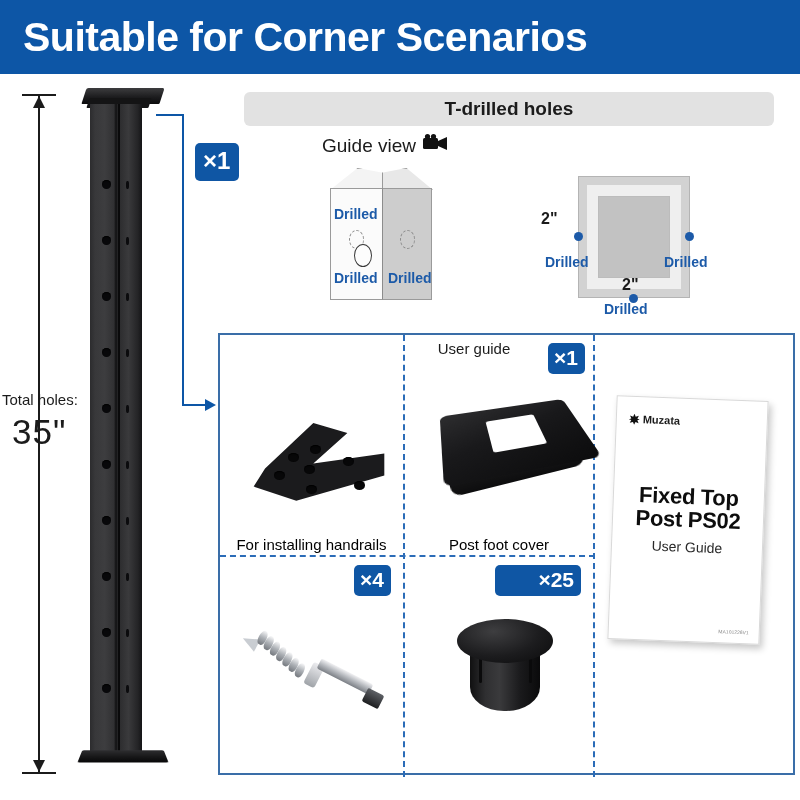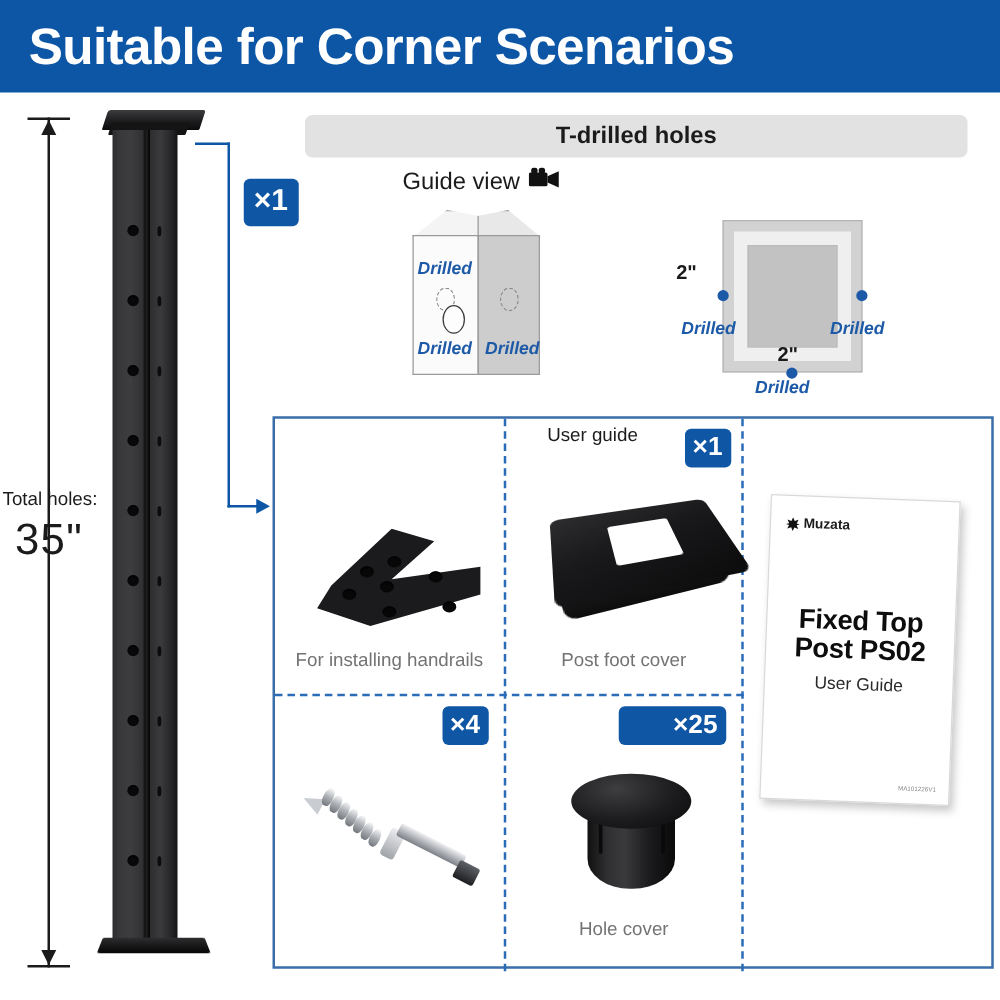--- a/index.html
+++ b/index.html
@@ -152,21 +152,20 @@
     position: absolute; width: 15px; height: 19px; border-radius: 50%;
     border: 1.6px dashed #8a8a8a;
   }
   .sv-dot-solid {
     position: absolute; width: 18px; height: 23px; border-radius: 50%;
     border: 1.6px solid #3a3a3a; background: #fdfdfd;
   }
   .bl {
     position: absolute; color: #1c5aa8; font-size: 14px; font-weight: 700;
     white-space: nowrap;
-    font-style: italic;
   }
 
   
   .tv { position: absolute; left: 578px; top: 176px; width: 112px; height: 122px; }
   .tv-outer {
     position: absolute; left: 0; top: 0; width: 112px; height: 122px;
     background: #d2d2d2; border: 1px solid #b4b4b4;
   }
   .tv-bevel {
     position: absolute; left: 9px; top: 9px; width: 94px; height: 104px;
@@ -188,21 +187,21 @@
     border: 2px solid #3a6ea8; background: #fff;
   }
   .vdiv { position: absolute; top: 0; width: 0; height: 442px; border-left: 2px dashed #2b6cb8; }
   .vdiv.a { left: 183px; }
   .vdiv.b { left: 373px; }
   .hdiv { position: absolute; left: 0; top: 220px; width: 375px; height: 0; border-top: 2px dashed #2b6cb8; }
 
   .cell { position: absolute; }
   .cell-caption {
     position: absolute; width: 100%; text-align: center;
-    font-size: 15px; color: #737373; line-height: 1.15;
+    font-size: 15px; color: #000000; line-height: 1.15; margin-top: 16px;
   }
 
   
   .plate { position: absolute; left: 28px; top: 78px; width: 142px; height: 92px; }
   .plate-body {
     position: absolute; left: 0; top: 0; width: 142px; height: 92px;
     background: #1b1b1d;
     clip-path: polygon(12% 52%, 46% 10%, 70% 26%, 46% 54%, 96% 54%, 96% 78%, 34% 92%, 4% 70%);
     transform: skewY(-8deg);
     border-radius: 3px;
@@ -458,21 +457,20 @@
     </div>
 
     <div class="cell" style="left:185px; top:222px; width:188px; height:218px;">
       <div class="badge badge-cell" style="right:12px; top:8px;padding-left:43px;">×25</div>
       <div class="plug">
         <div class="plug-body"></div>
         <div class="plug-slot" style="left:22px;"></div>
         <div class="plug-slot" style="left:72px;"></div>
         <div class="plug-cap"></div>
       </div>
-      <div class="cell-caption" style="top:178px;">Hole cover</div>
     </div>
 
     <div class="cell" style="left:375px; top:0; width:200px; height:440px;"></div>
   </div>
 
   <div class="guide">
     <div class="guide-logo">
       <svg width="11" height="11" viewBox="0 0 12 12">
         <path d="M6 0 L7.4 3.2 L10.8 2 L9.3 5.2 L12 6 L9.3 6.8 L10.8 10 L7.4 8.8 L6 12 L4.6 8.8 L1.2 10 L2.7 6.8 L0 6 L2.7 5.2 L1.2 2 L4.6 3.2 Z" fill="#111"></path>
       </svg>

